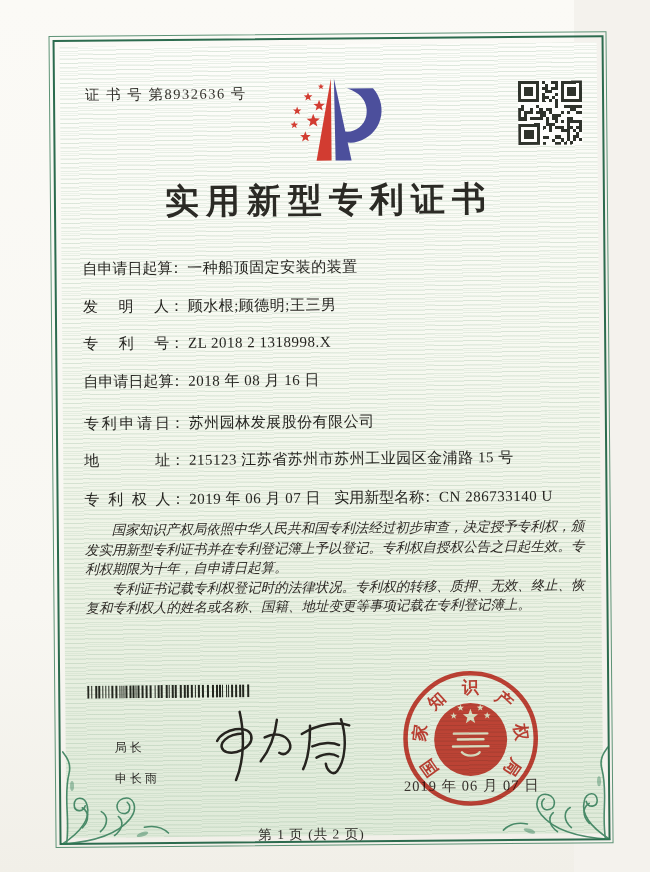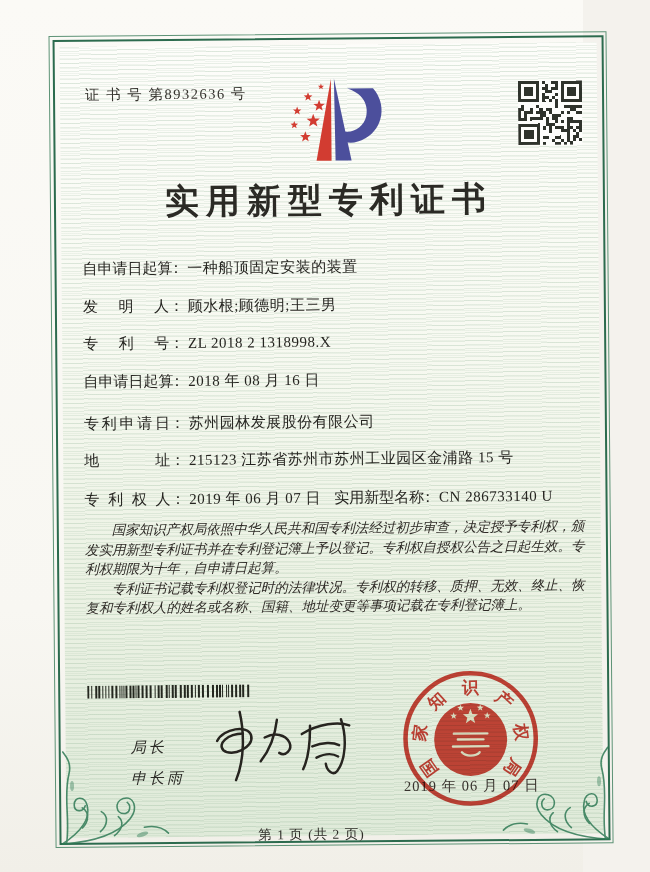--- a/index.html
+++ b/index.html
@@ -4,21 +4,20 @@
 <style>
   html,body{margin:0;padding:0;}
   body{
     width:650px;height:872px;overflow:hidden;
     background:#f4f2ed;
     font-family:"Liberation Serif","DejaVu Serif",serif;
   }
   .scan-page{
     position:relative;width:574px;height:872px;
     background:linear-gradient(180deg,#fbfaf6 0%,#f8f7f2 70%,#f1efe8 100%);
-    padding-left:9px;
   }
   .cert{
     position:absolute;inset:0;
     transform:rotate(-0.5deg);
     transform-origin:50% 50%;
   }
   
   .frame{
     position:absolute;left:52px;top:34px;width:558px;height:812px;
     border:1.5px solid #5d9376;
@@ -66,22 +65,22 @@
   
   .body-text{
     position:absolute;left:84px;top:519px;width:504px;
     font-size:13.5px;line-height:19.5px;color:#2e2a26;
     font-style:italic;
   }
   .body-text p{margin:0;text-indent:2em;}
   
   .barcode{position:absolute;left:85px;top:684px;width:163px;height:13px;}
   .director{
-    position:absolute;left:128px;top:731px;
-    font-size:15px;line-height:31px;letter-spacing:3px;color:#2b2a26;font-style:italic;
+    position:absolute;left:112px;top:731px;
+    font-size:12px;line-height:31px;letter-spacing:3px;color:#2b2a26;
   }
   .signature{position:absolute;left:200px;top:700px;width:155px;height:90px;}
   .seal{position:absolute;left:394px;top:666px;width:148px;height:148px;
     mix-blend-mode:multiply;opacity:.93;}
   .seal-date{
     position:absolute;left:401px;top:778px;
     font-size:14.5px;letter-spacing:1px;color:#38332e;z-index:0;
   }
   .footer{
     position:absolute;left:52px;top:826px;width:512px;

